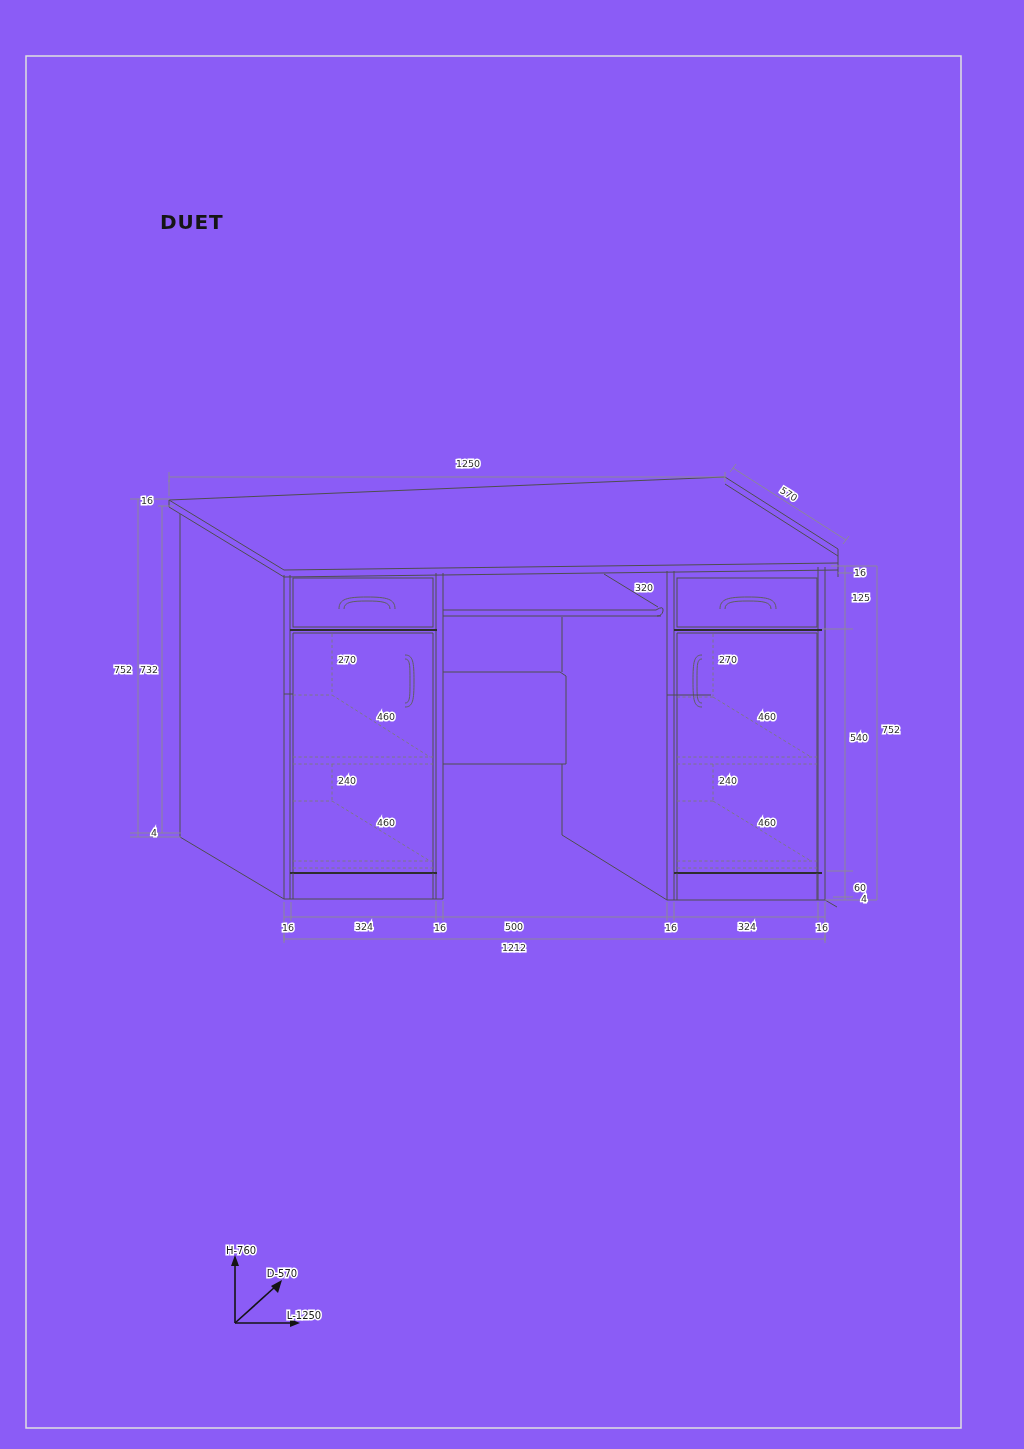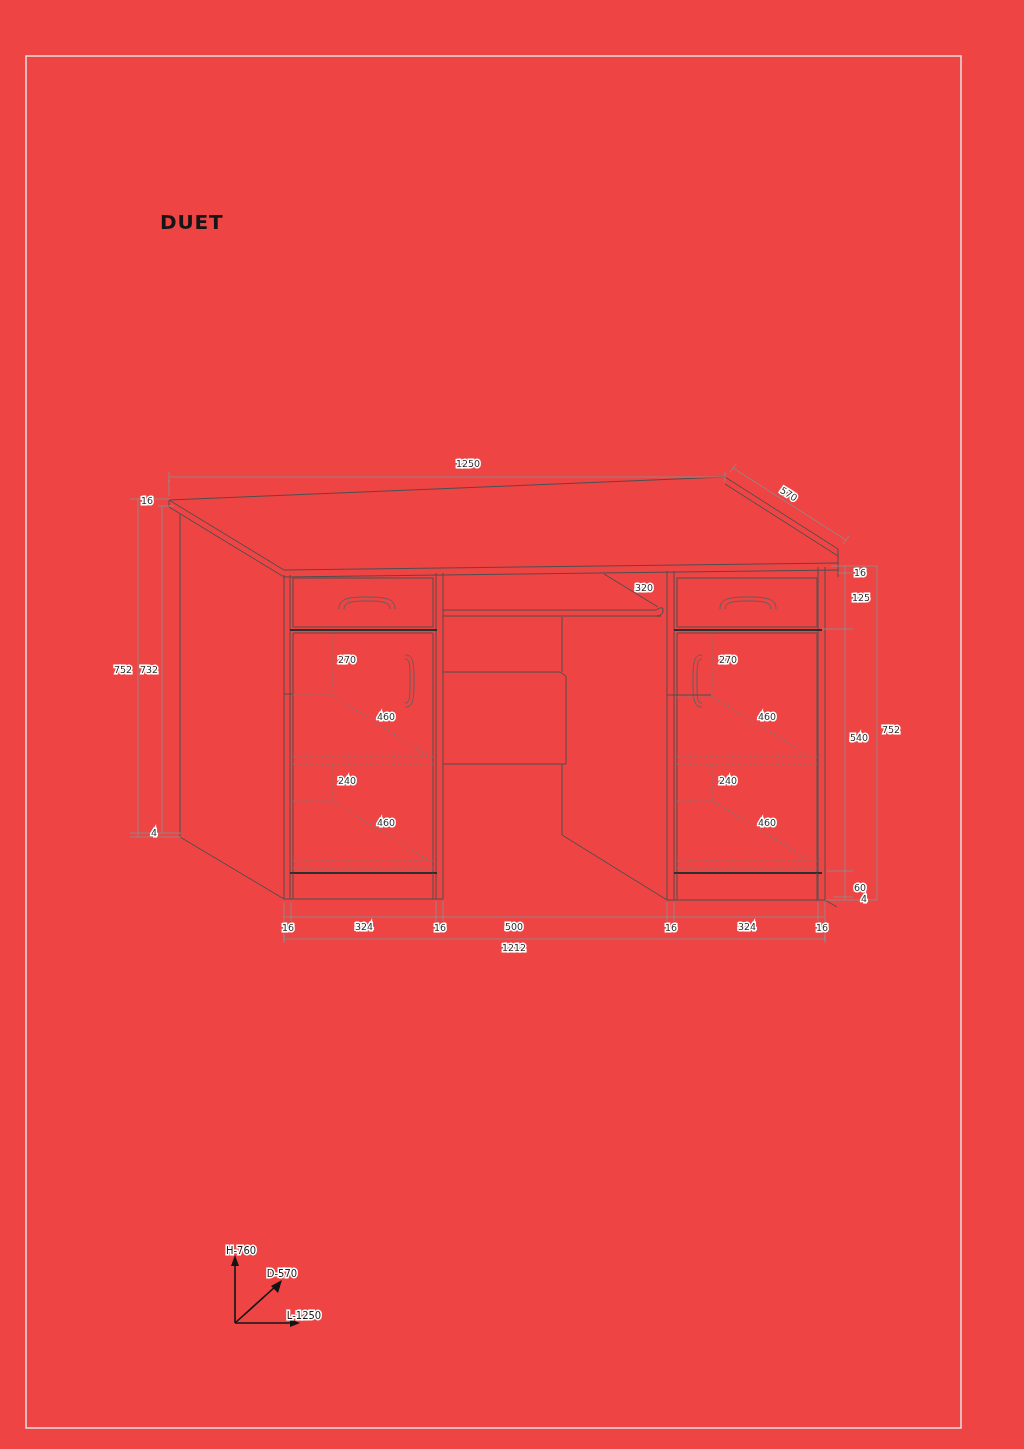--- a/index.html
+++ b/index.html
@@ -1,16 +1,16 @@
 <!DOCTYPE html>
 <html><head>
 <meta charset="utf-8">
 <style>
   html,body{margin:0;padding:0;background:#ffffff;}
-  #sheet{position:relative;width:1024px;height:1449px;background:#ef4444;overflow:hidden;}
+  #sheet{position:relative;width:1024px;height:1449px;background:#8b5cf6;overflow:hidden;}
   svg{position:absolute;top:0;left:0;}
   text{font-family:"DejaVu Sans","Liberation Sans",sans-serif;}
   .ttl{font-size:20px;font-weight:bold;fill:#151515;letter-spacing:.8px;}
   .lbl{font-size:9.5px;fill:#2e2e2e;paint-order:stroke;stroke:#ffffff;stroke-width:3px;}
   .axl{font-size:10px;fill:#1a1a1a;paint-order:stroke;stroke:#ffffff;stroke-width:3px;}
   .ln{stroke:#4e4e4e;stroke-width:1;fill:none;}
   .lnd{stroke:#2e2e2e;stroke-width:1.8;fill:none;}
   .dsh{stroke:#7a7a7a;stroke-width:.9;fill:none;stroke-dasharray:3 2.5;}
   .dim{stroke:#8c8c8c;stroke-width:.9;fill:none;}
   .hdl{stroke:#5f5f5f;stroke-width:1;fill:none;}

